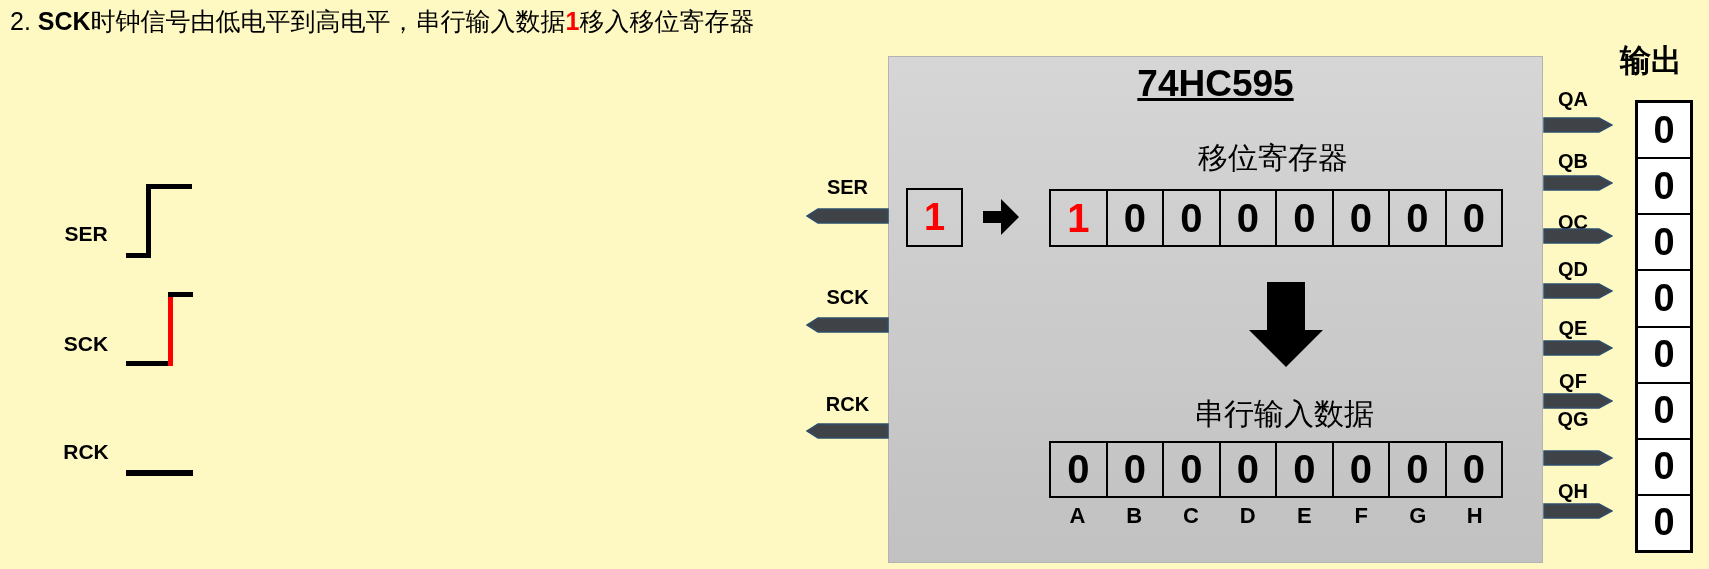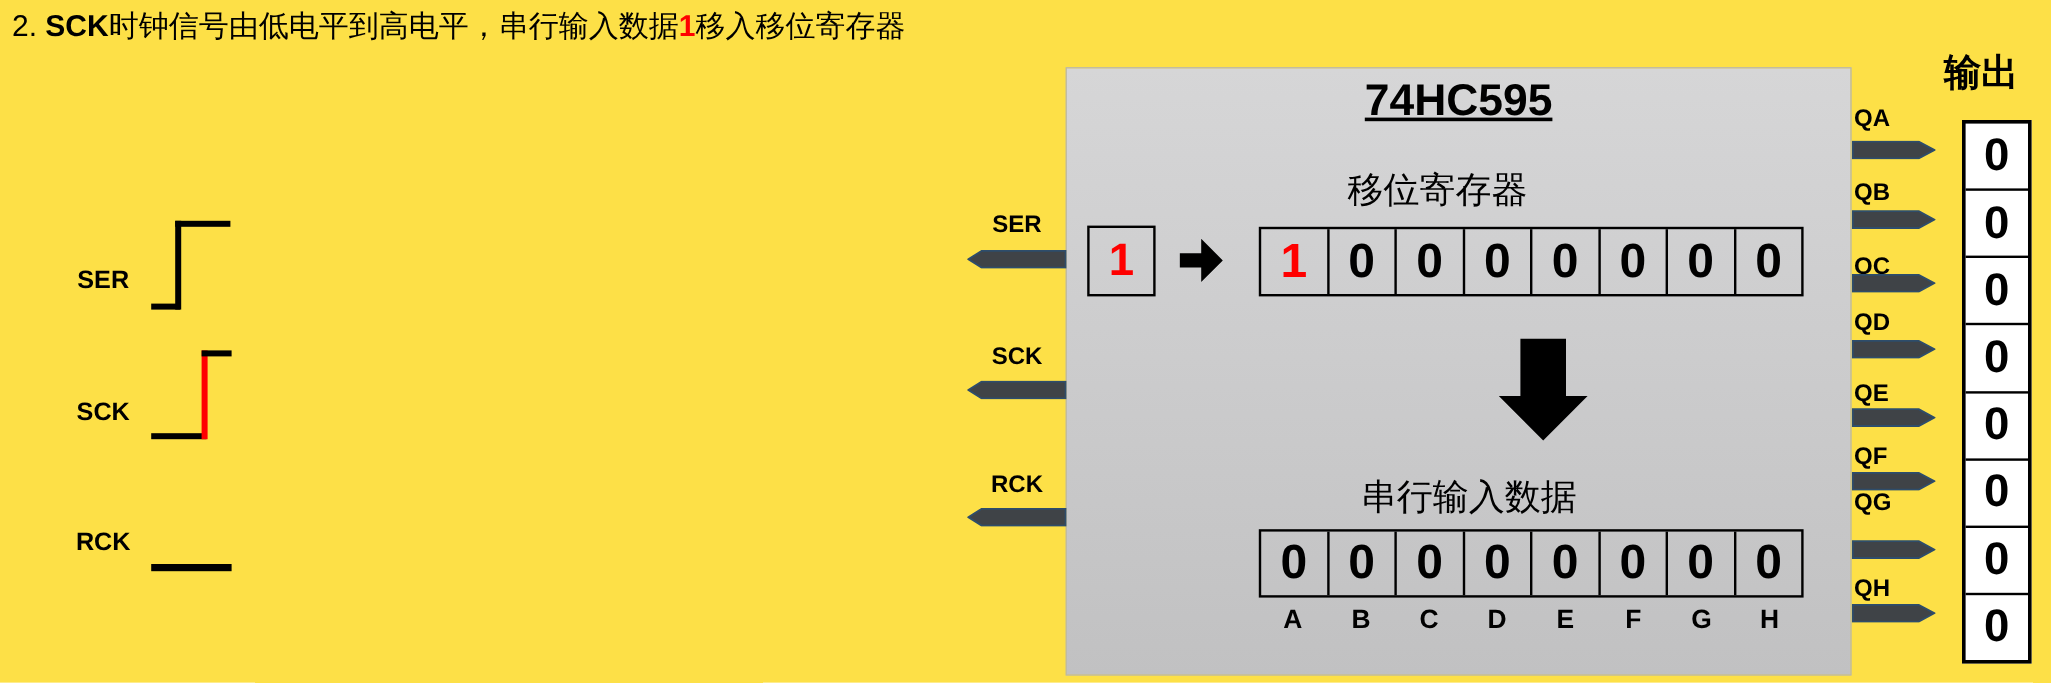--- a/index.html
+++ b/index.html
@@ -1,52 +1,52 @@
 <!DOCTYPE html>
 <html style="--ink: #000000; --accent-red: #ff0000; --pin-fill: #3f4347; --pin-border: #2e4d6b; --chip-bg-top: #d6d6d7; --chip-bg-bottom: #c1c1c2;"><head>
 <meta charset="utf-8">
 <style>
   html,body{margin:0;padding:0;background:#fff;}
   #stage{
-    position:relative;width:1709px;height:569px;background:#fde047;overflow:hidden;
+    position:relative;width:1709px;height:569px;background:#fef9c3;overflow:hidden;
     font-family:"Liberation Sans","DejaVu Sans",sans-serif;color:var(--ink,#000);
   }
   
   #slide-title{position:absolute;left:10px;top:5px;font-size:25px;white-space:nowrap;}
   #slide-title .num{font-weight:400;}
   #slide-title .sig{font-weight:700;}
   #slide-title .txt{font-weight:400;}
   #slide-title .val{font-weight:700;color:var(--accent-red);}
   
   .tlabel{position:absolute;left:62px;width:48px;text-align:center;font-weight:700;font-size:21px;}
   .seg{position:absolute;background:var(--ink);}
   .seg.red{background:var(--accent-red);}
   
   #chip-box{
     position:absolute;left:888px;top:56px;width:655px;height:507px;
     background:linear-gradient(180deg,var(--chip-bg-top),var(--chip-bg-bottom));
     border:1px solid #b3b3b3;box-sizing:border-box;
   }
   #chip-title{position:absolute;left:888px;top:63px;width:655px;text-align:center;font-weight:700;font-size:37px;text-decoration:underline;}
-  .reg-title{position:absolute;width:300px;text-align:left;font-size:30px;}
+  .reg-title{position:absolute;width:300px;text-align:center;font-size:30px;}
   .register{position:absolute;left:1049px;width:454px;display:flex;border:2.5px solid var(--ink);box-sizing:border-box;}
   .reg-cell{flex:1;border-left:2px solid var(--ink);display:flex;align-items:center;justify-content:center;
             font-weight:700;font-size:40px;}
   .reg-cell:first-child{border-left:none;}
   .reg-cell.red{color:var(--accent-red);}
   #bit-labels{position:absolute;left:1049px;top:503px;width:454px;display:flex;}
   #bit-labels div{flex:1;text-align:center;font-weight:700;font-size:22px;}
   #serial-in-box{
     position:absolute;left:906px;top:188px;width:53px;height:55px;border:2.5px solid var(--ink);
     display:flex;align-items:center;justify-content:center;font-weight:700;font-size:38px;color:var(--accent-red);
   }
   
   .pin-label-left{position:absolute;left:806px;width:83px;text-align:center;font-weight:700;font-size:20px;}
   .pin-arrow-left{position:absolute;left:806px;}
-  .pin-label-right{position:absolute;left:1545px;width:56px;text-align:left;font-weight:700;font-size:20px;}
+  .pin-label-right{position:absolute;left:1545px;width:56px;text-align:center;font-weight:700;font-size:20px;}
   .pin-arrow-right{position:absolute;left:1543px;}
   
   #output-title{position:absolute;left:1620px;top:40px;width:88px;text-align:left;font-weight:700;font-size:31px;}
   #output-col{
     position:absolute;left:1635px;top:100px;width:58px;height:453px;border:3px solid var(--ink);
     box-sizing:border-box;display:flex;flex-direction:column;background:#fff;
   }
   #output-col .out-cell{flex:1;border-top:2.5px solid var(--ink);display:flex;align-items:center;justify-content:center;
     font-weight:700;font-size:38px;}
   #output-col .out-cell:first-child{border-top:none;}

